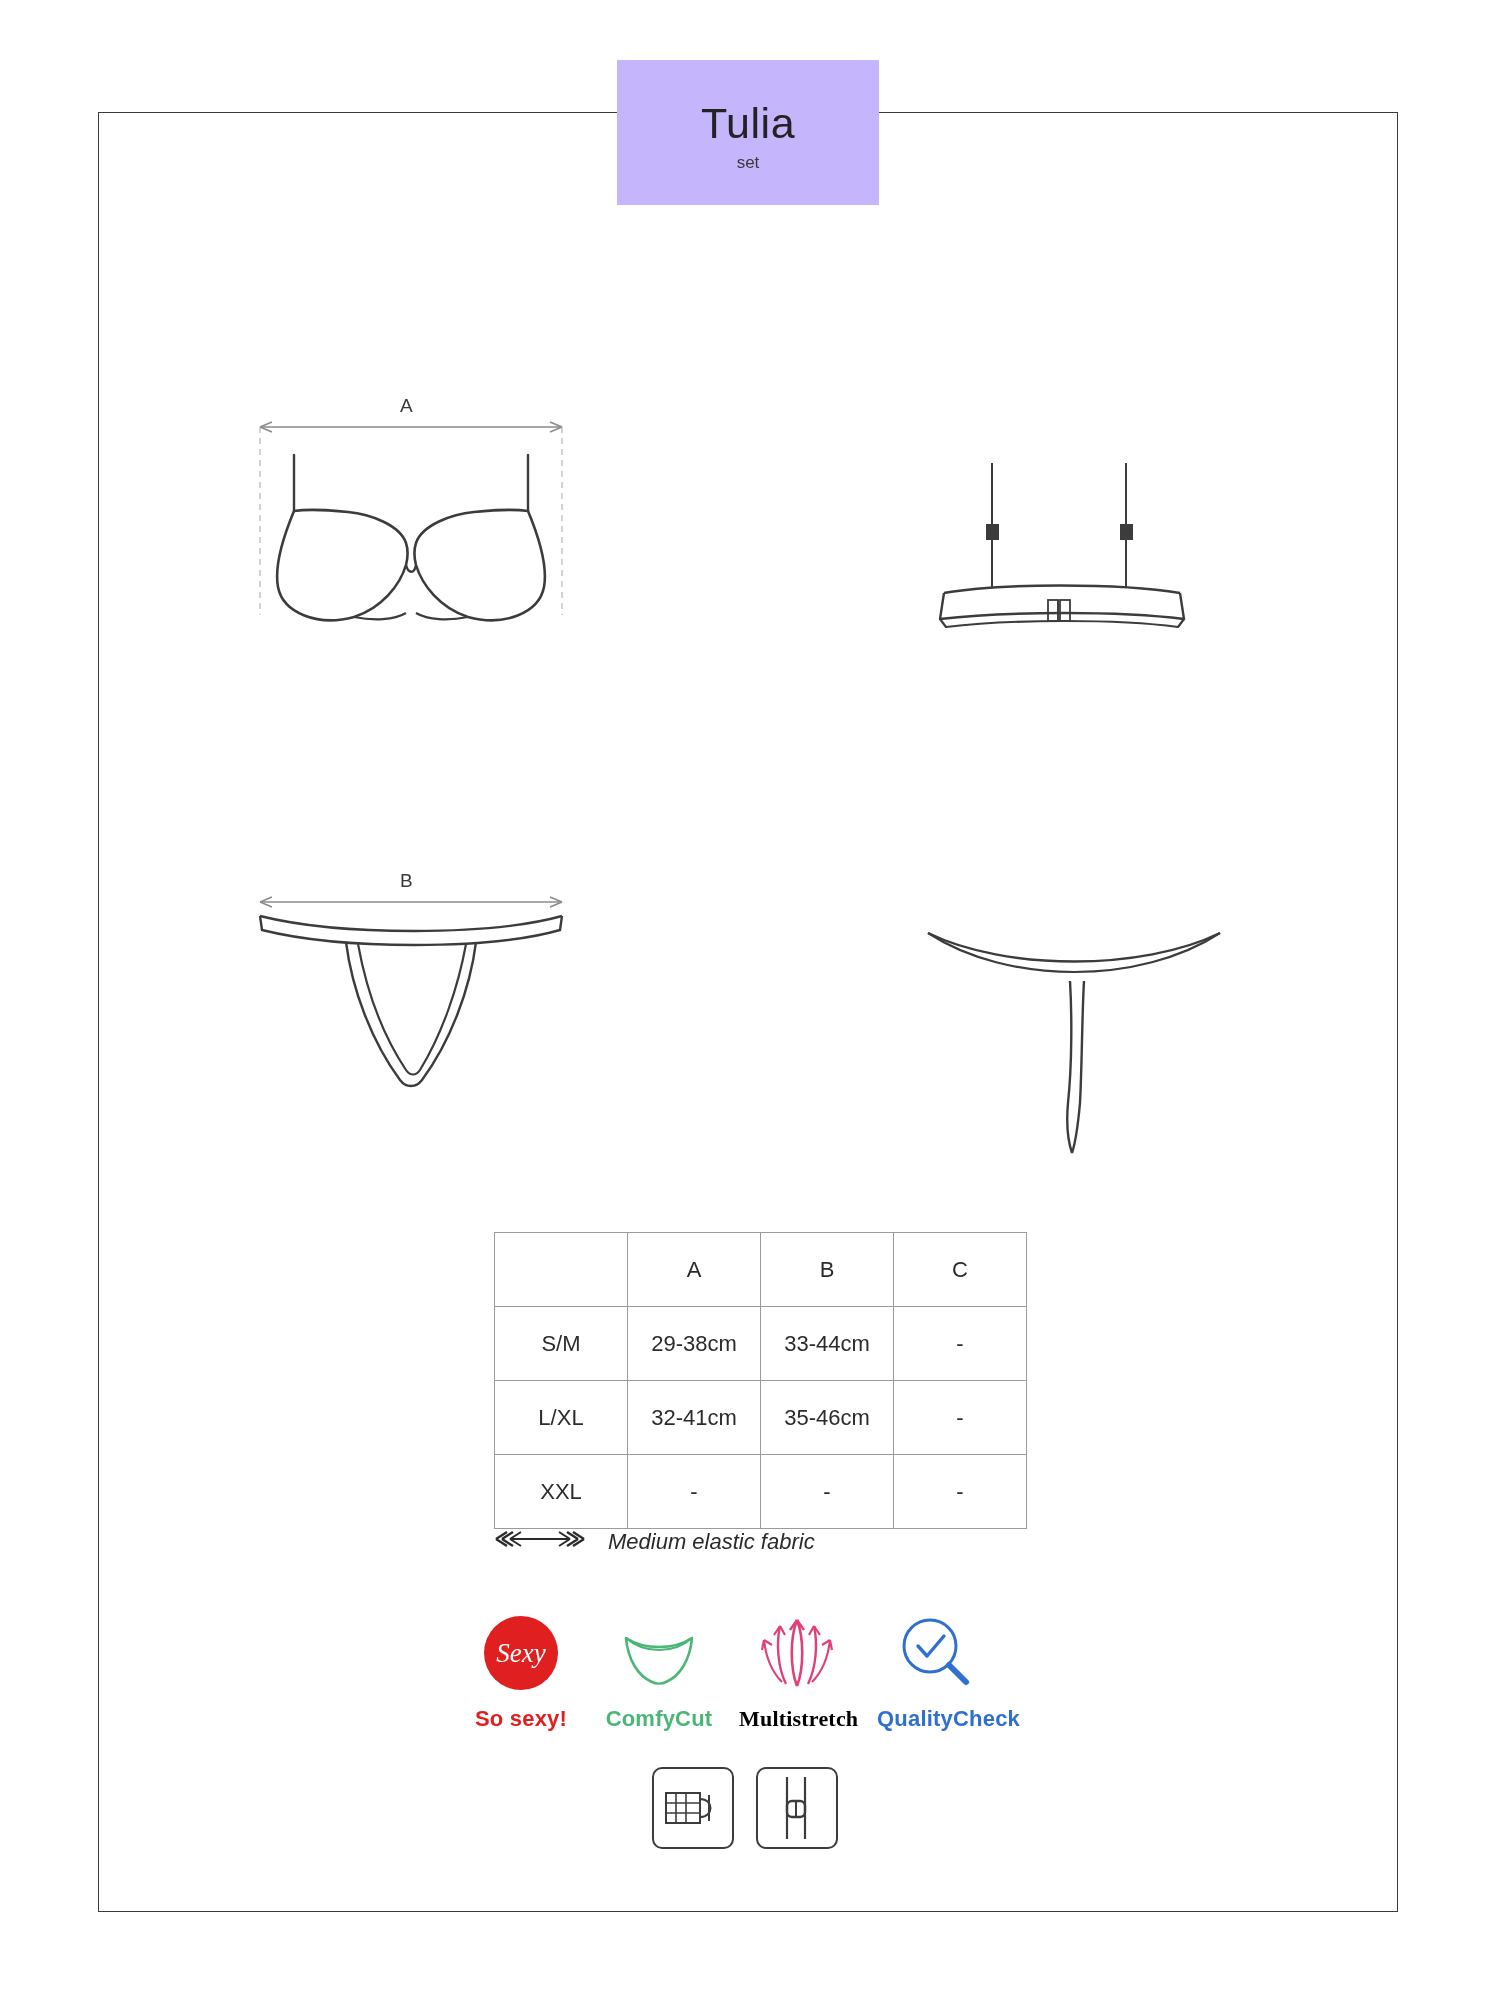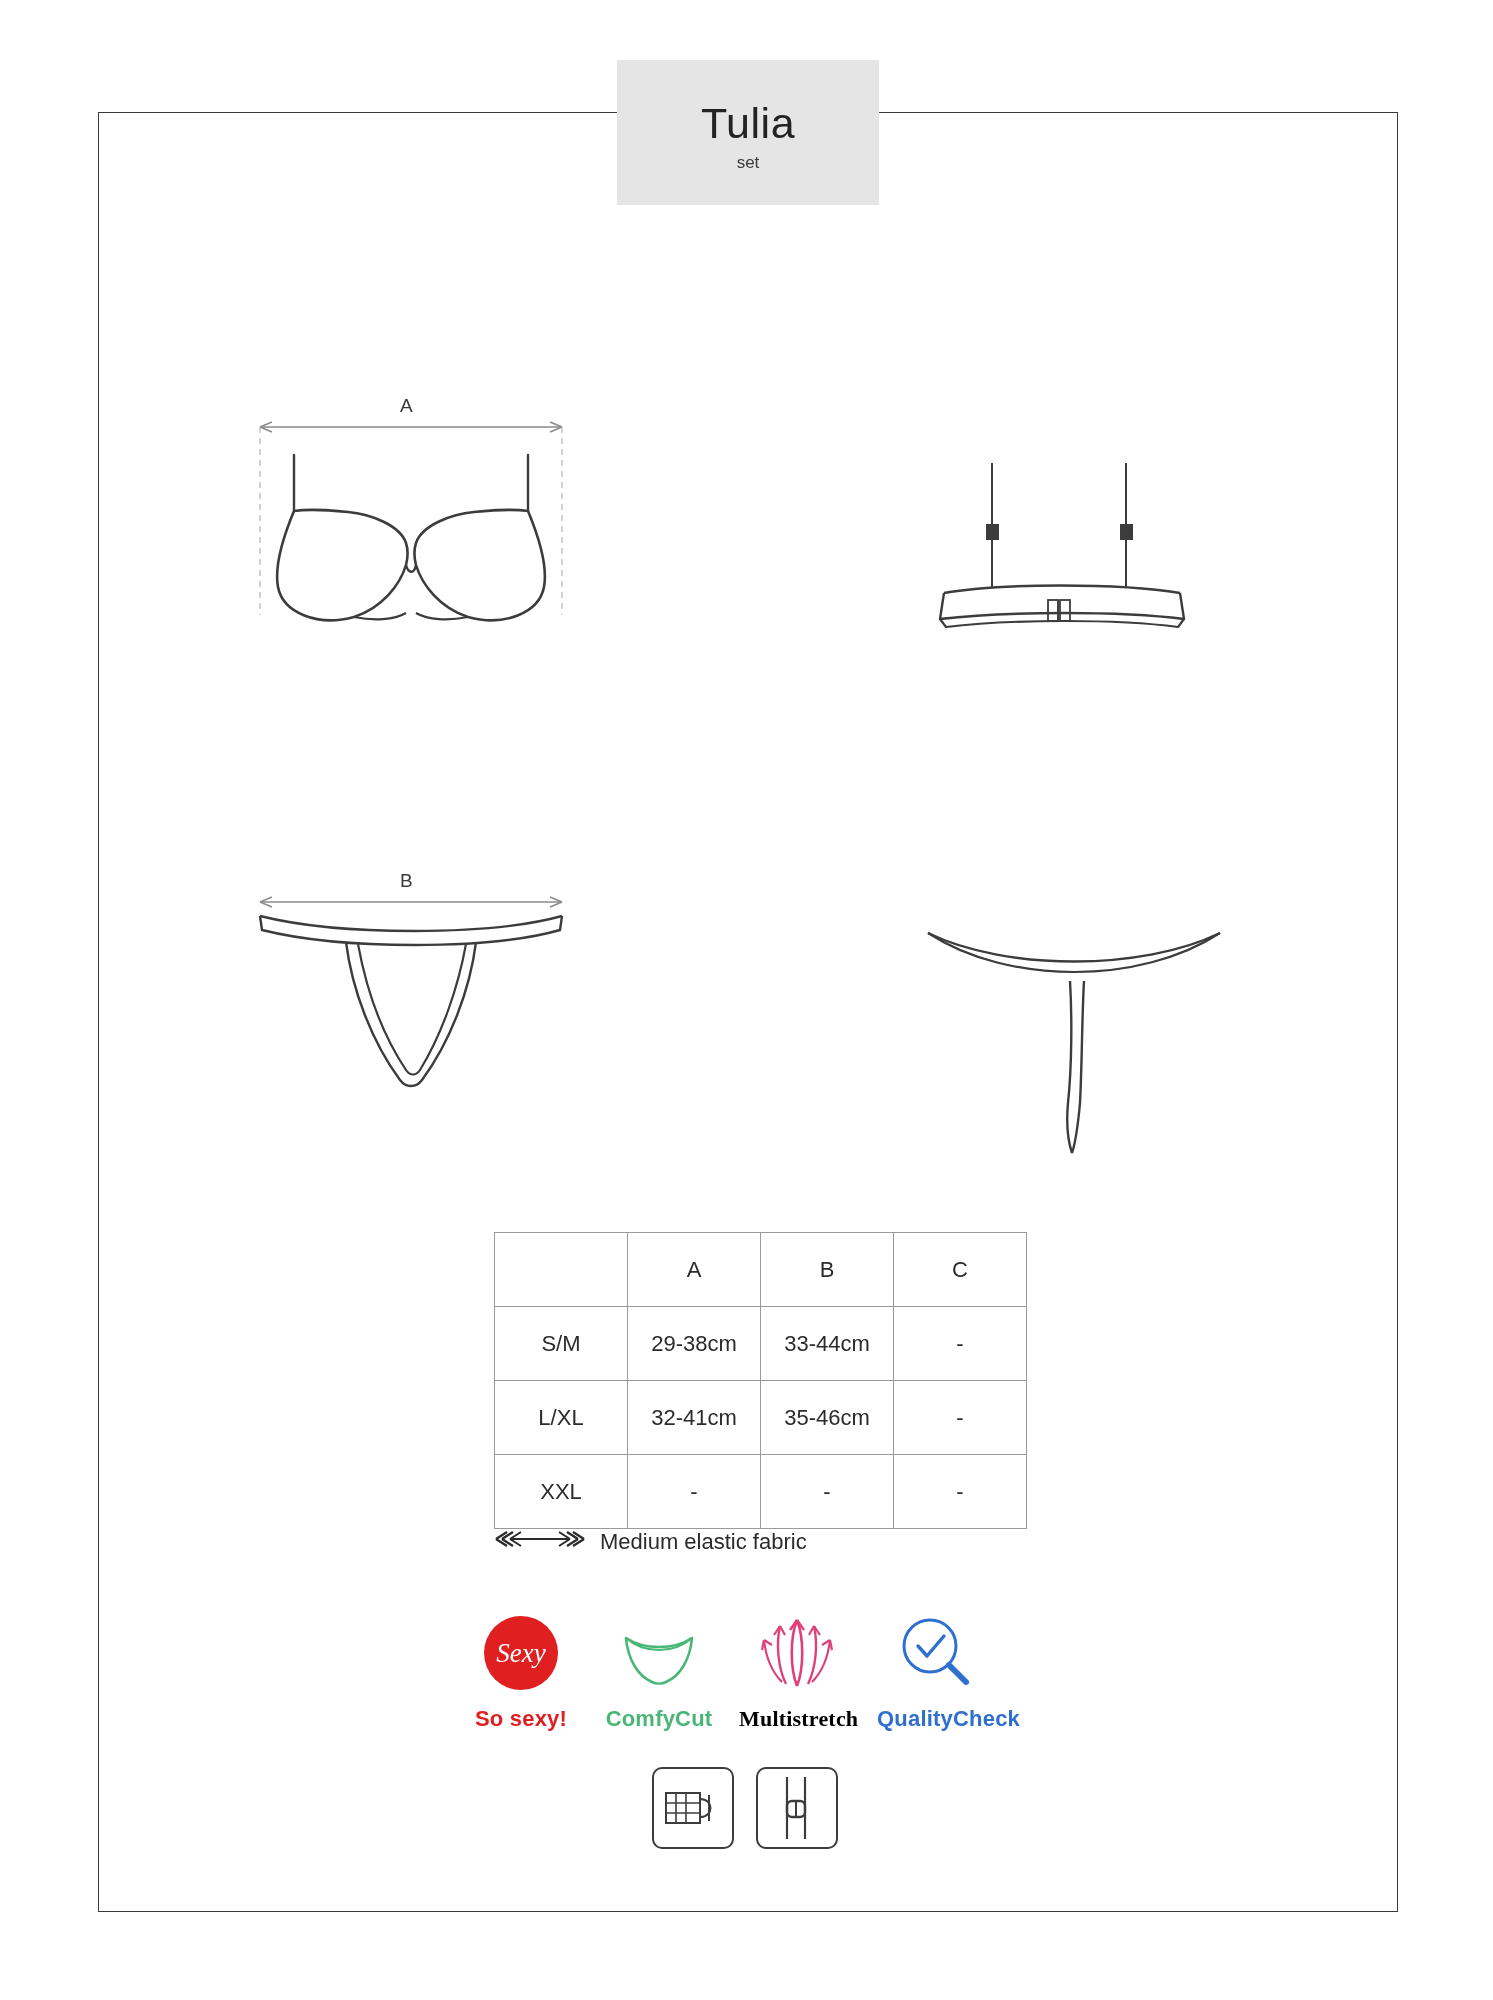--- a/index.html
+++ b/index.html
@@ -34,21 +34,21 @@
     box-sizing: border-box;
   }
 
   
   .title-block {
     position: absolute;
     left: 617px;
     top: 60px;
     width: 262px;
     height: 145px;
-    background: #e5e5e5;
+    background: #c4b5fd;
     text-align: center;
     z-index: 5;
   }
   .title-main {
     font-size: 43px;
     font-weight: 400;
     letter-spacing: 0.5px;
     color: #232323;
     margin-top: 42px;
     line-height: 1;
@@ -100,23 +100,24 @@
     border-left: 1px solid #9a9a9a;
   }
 
   .fabric-note {
     position: absolute;
     left: 494px;
     top: 1528px;
     width: 520px;
     display: flex;
     align-items: center;
-    gap: 14px;
+    gap: 22px;
     font-size: 22px;
     color: #2b2b2b;
+    font-style: italic;
   }
 
   
   .features {
     position: absolute;
     left: 463px;
     top: 1610px;
     width: 600px;
     display: flex;
     justify-content: flex-start;

